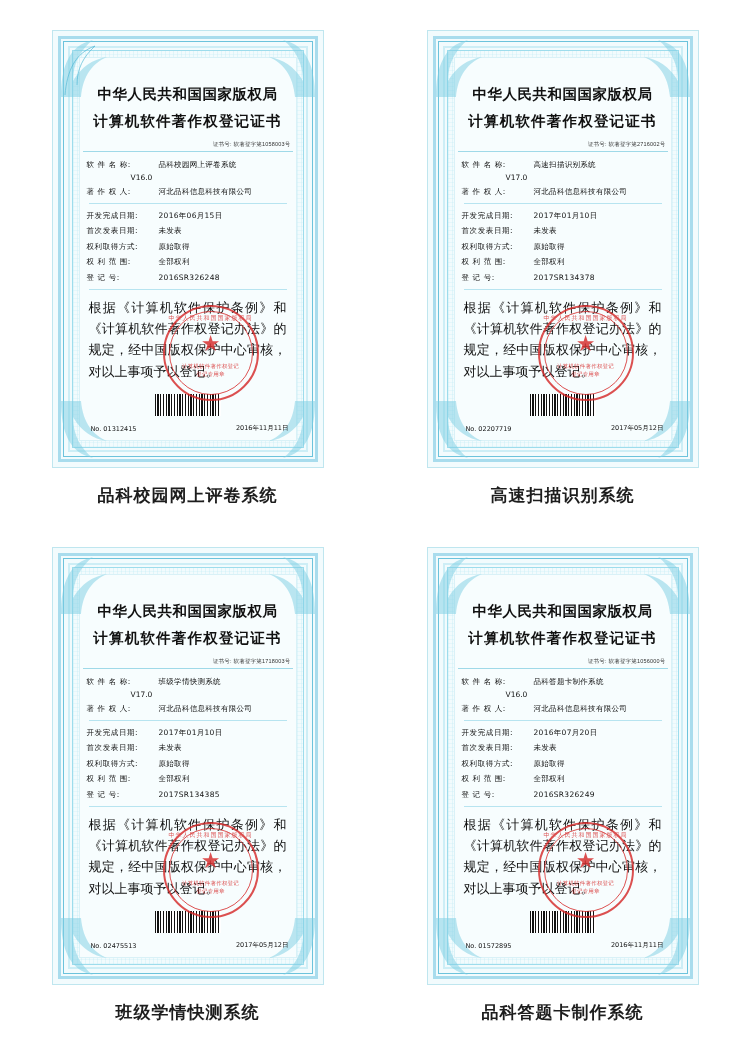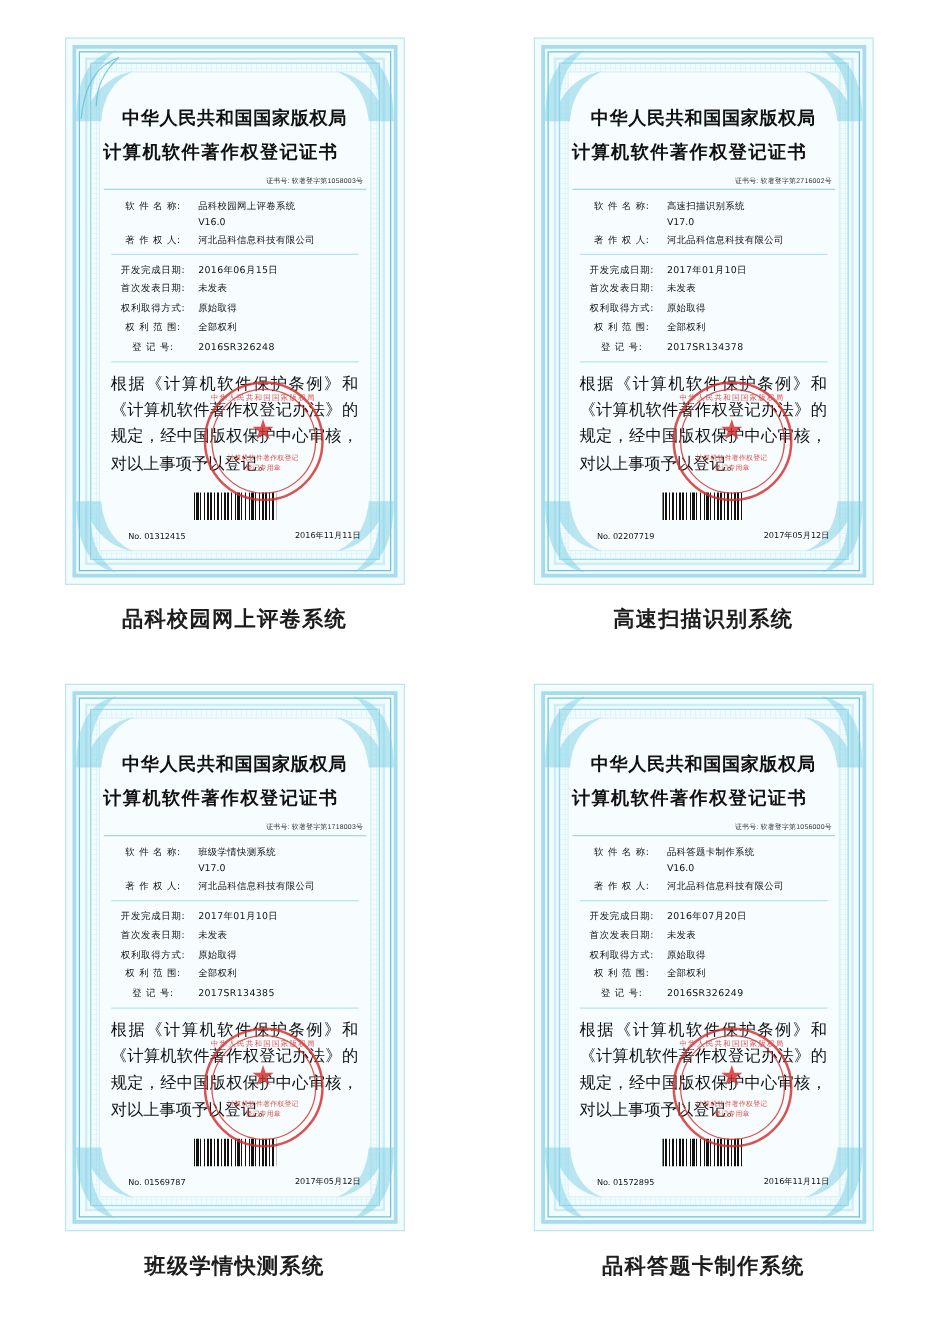--- a/index.html
+++ b/index.html
@@ -109,20 +109,21 @@
   .title-zh {
     text-align: center;
     font-family: "DejaVu Sans", "Liberation Sans", sans-serif;
     font-size: 14.5px;
     font-weight: bold;
     color: #111;
     letter-spacing: 0.5px;
     margin-top: 22px;
   }
   .title-main {
+    text-align: center;
     font-family: "DejaVu Sans", "Liberation Sans", sans-serif;
     font-size: 14.5px;
     font-weight: bold;
     color: #111;
     letter-spacing: 1.2px;
     margin-top: 8px;
   }
   .cert-no {
     margin-top: 10px;
     text-align: right;
@@ -144,34 +145,34 @@
     display: flex;
     align-items: baseline;
     margin-bottom: 5.5px;
   }
   .f-label {
     width: 72px;
     flex: 0 0 72px;
     font-size: 7.5px;
     color: #111;
     letter-spacing: 0.6px;
-    text-align: center;
+    text-align: left;
     font-family: "DejaVu Sans", "Liberation Sans", sans-serif;
   }
   .f-value {
     font-size: 7.5px;
     color: #111;
     font-family: "DejaVu Sans", "Liberation Sans", sans-serif;
     letter-spacing: 0.3px;
   }
   .f-value2 {
     font-size: 7.5px;
     color: #111;
     font-family: "DejaVu Sans", "Liberation Sans", sans-serif;
-    margin-left: 72px;
+    margin-left: 44px;
     margin-top: -3px;
     margin-bottom: 5px;
   }
   .sep {
     height: 1px;
     background: #b7e4f0;
     margin: 6px 2px 7px 2px;
   }
   .para {
     font-size: 13px;
@@ -185,21 +186,21 @@
     margin: 12px auto 0 auto;
     width: 66px;
     height: 22px;
     background:
       repeating-linear-gradient(90deg,
         #111 0 1px, #fff 1px 2px, #111 2px 4px, #fff 4px 5px,
         #111 5px 6px, #fff 6px 8px, #111 8px 9px, #fff 9px 11px);
   }
   .footer-row {
     position: absolute;
-    left: 20px;
+    left: 8px;
     right: 4px;
     bottom: 4px;
     display: flex;
     justify-content: space-between;
     align-items: flex-end;
     font-size: 6.5px;
     color: #111;
     font-family: "DejaVu Sans", "Liberation Sans", sans-serif;
   }
   
@@ -515,21 +516,21 @@
 
         <div class="seal">
           <div class="ring"></div>
           <div class="arc">中华人民共和国国家版权局</div>
           <div class="star">★</div>
           <div class="c1">计算机软件著作权登记</div>
           <div class="c2">登记专用章</div>
         </div>
 
         <div class="footer-row">
-          <span>No. 01569787</span>
+          <span>No. 02475513</span>
           <span>2017年05月12日</span>
         </div>
       </div>
     </div>
     <div class="caption">班级学情快测系统</div>
   </div>
 
   <div class="cell">
     <div class="cert">
       <div class="frame-a"></div>

